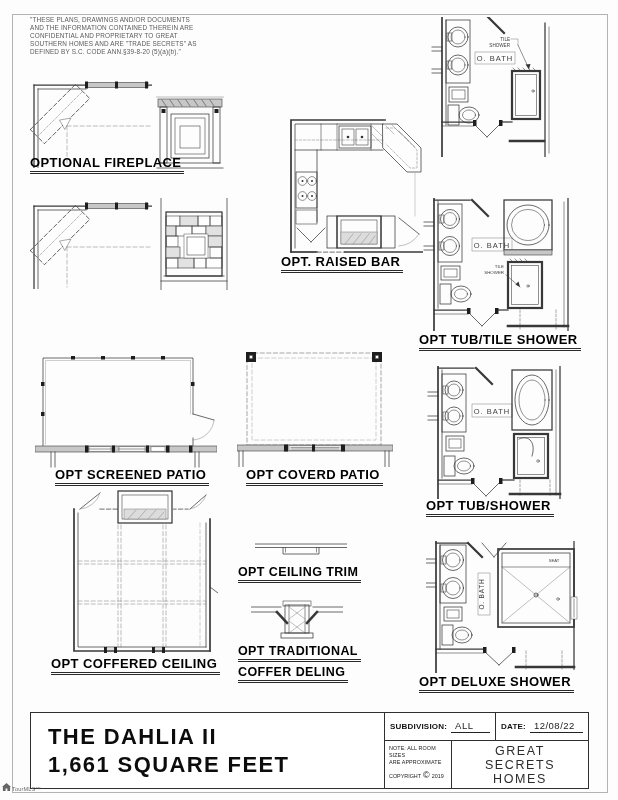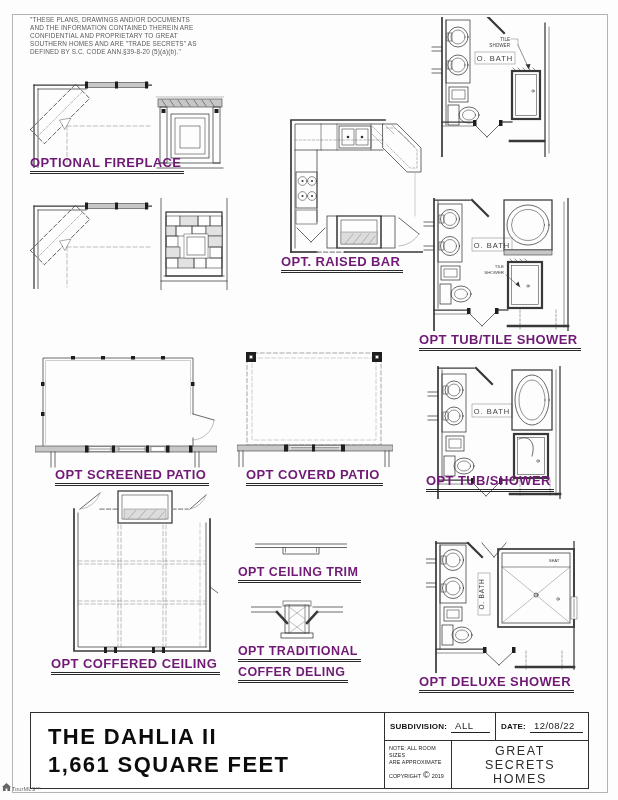--- a/index.html
+++ b/index.html
@@ -3,21 +3,21 @@
 <meta charset="utf-8">
 <style>
   html,body{margin:0;padding:0;background:#e8e8e8;}
   .sheet{position:relative;width:618px;height:800px;background:#fdfdfd;overflow:hidden;
          font-family:"Liberation Sans",sans-serif;}
   .pborder{position:absolute;left:12px;top:14px;width:594px;height:777px;border:1px solid #b3b3b3;}
 
   .disclaimer{position:absolute;left:30px;top:16px;width:205px;font-size:6.4px;line-height:1.25;
               color:#5a5a5a;letter-spacing:.15px;}
 
-  .slabel{position:absolute;font-weight:bold;font-size:13px;letter-spacing:.4px;color:#701a75;
+  .slabel{position:absolute;font-weight:bold;font-size:13px;letter-spacing:.4px;color:#000000;
           white-space:nowrap;border-bottom:3px double #2a2a2a;padding:0 3px 1px 0;text-align:right;}
   .slabel.sm{font-size:12.5px;}
 
   .dwg{position:absolute;}
   .dwg line,.dwg path,.dwg rect,.dwg circle,.dwg ellipse,.dwg polygon,.dwg polyline{
       fill:none;stroke:#383838;stroke-width:1;stroke-linecap:square;}
   .dwg .w05{stroke-width:.55px}.dwg .w07{stroke-width:.75px}.dwg .w12{stroke-width:1.25px}
   .dwg .w16{stroke-width:1.7px}.dwg .w2{stroke-width:2.2px}.dwg .w25{stroke-width:2.6px}
   .dwg .dash{stroke-dasharray:4 2.6}.dwg .dash2{stroke-dasharray:2.4 1.9}
   .dwg .gray{stroke:#8a8a8a}.dwg .lgray{stroke:#a8a8a8}
@@ -371,21 +371,21 @@
     <line x1="12" y1="118" x2="46" y2="118" class="w05"></line>
     <line x1="46" y1="116" x2="60" y2="130" class="w07"></line>
     <line x1="60" y1="130" x2="74" y2="116" class="w07"></line>
     <line x1="74" y1="114" x2="88" y2="114" class="w12"></line>
     <rect x="45" y="112" width="3.5" height="6" class="filld"></rect>
     <rect x="73" y="112" width="3.5" height="6" class="filld"></rect>
     <line x1="94" y1="114" x2="94" y2="131" class="dash2 w07 gray"></line>
     <line x1="124" y1="114" x2="124" y2="131" class="dash2 w07 gray"></line>
     <line x1="84" y1="128" x2="134" y2="128" class="w25"></line>
   </svg>
-  <div class="slabel" style="left:426px;top:473px">OPT TUB/SHOWER</div>
+  <div class="slabel" style="left:426px;top:498px">OPT TUB/SHOWER</div>
 
   <svg class="dwg" style="left:426px;top:541px" width="152" height="132" viewBox="0 0 152 132">
     <line x1="10" y1="0" x2="10" y2="132" class="w16"></line>
     <line x1="14" y1="4" x2="14" y2="108" class="w07"></line>
     <line x1="0" y1="18" x2="10" y2="18" class="w07"></line>
       <line x1="0" y1="22" x2="10" y2="22" class="w07"></line>
     <line x1="0" y1="42" x2="10" y2="42" class="w07"></line>
       <line x1="0" y1="46" x2="10" y2="46" class="w07"></line>
     <g>
       <rect x="14" y="4" width="26" height="58" class="w07"></rect>

